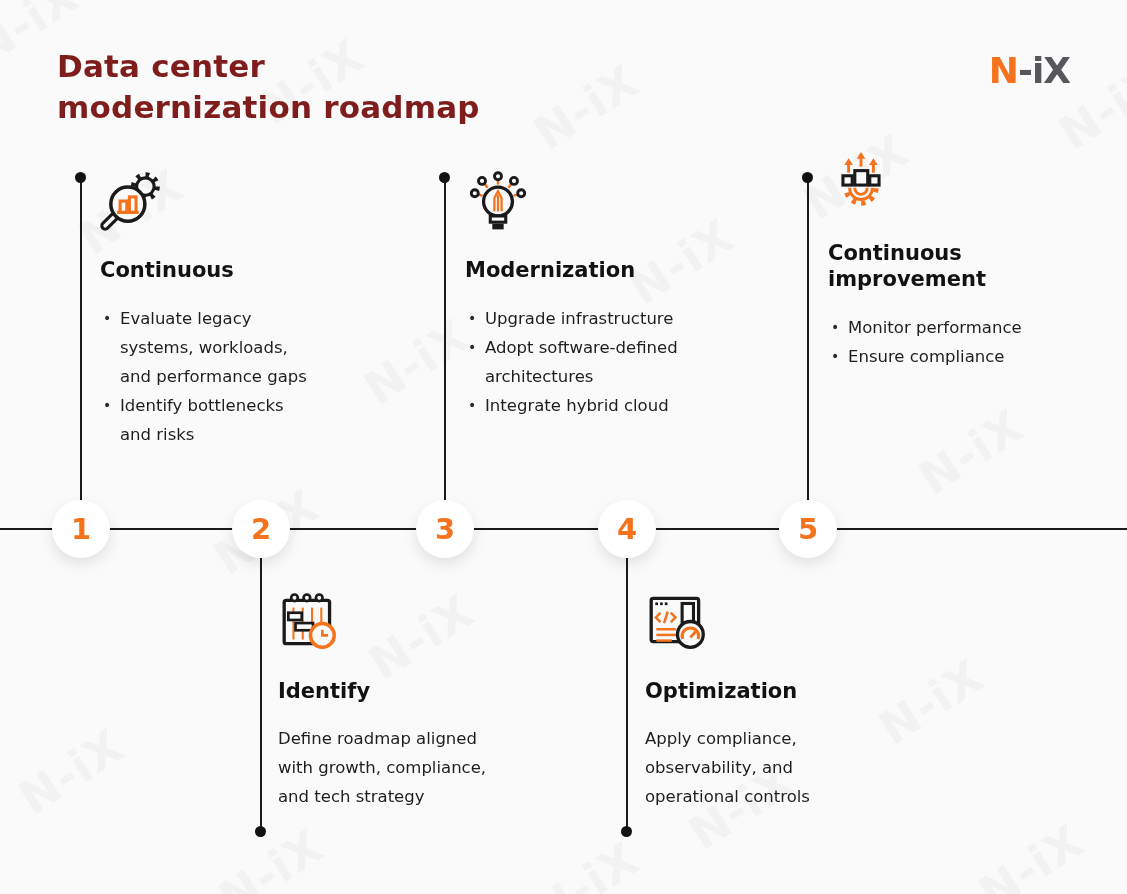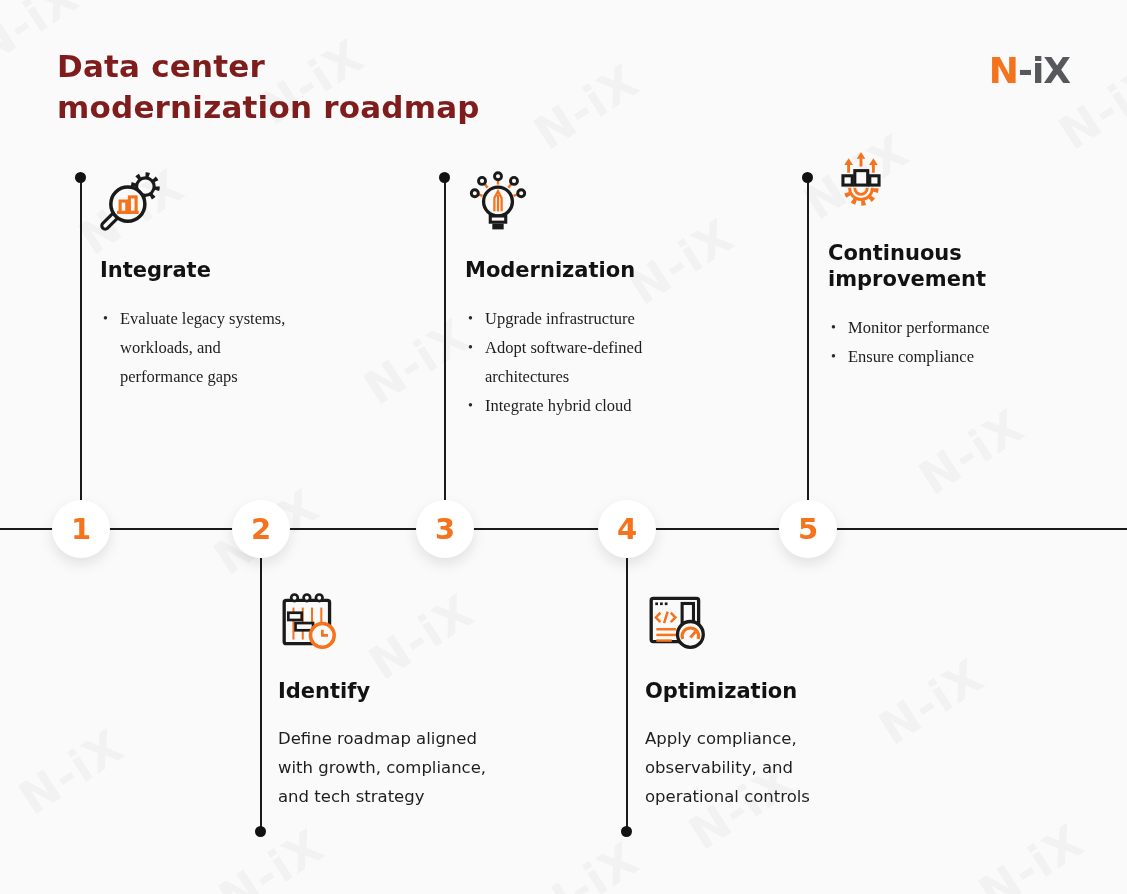--- a/index.html
+++ b/index.html
@@ -23,21 +23,21 @@
   .vline{position:absolute;width:2px;background:#1a1a1a;}
   .dot{position:absolute;width:11px;height:11px;border-radius:50%;background:#121212;}
   .circle{position:absolute;top:500px;width:58px;height:58px;border-radius:50%;background:#ffffff;
           box-shadow:0 6px 14px rgba(0,0,0,0.10);display:flex;align-items:center;justify-content:center;}
   .circle span{color:#f4731c;font-size:29px;font-weight:700;}
 
   
   .step{position:absolute;}
   .step .icon{display:block;margin-bottom:24px;}
   .step h3{margin:0;font-size:21px;line-height:26px;font-weight:700;color:#121212;}
-  .step ul{margin:21px 0 0 0;padding:0;list-style:none;font-family:Liberation Serif, serif;}
+  .step ul{margin:21px 0 0 0;padding:0;list-style:none;}
   .step li{position:relative;padding-left:20px;font-size:16.5px;line-height:29px;color:#1e1e1e;}
   .step li::before{content:"•";position:absolute;left:3px;top:0;color:#2a2a2a;font-size:14px;}
   .step p{margin:20px 0 0 0;font-size:16.5px;line-height:29px;color:#1e1e1e;}
 
   #step1 ul{width:208px;}
   #step3 ul{width:242px;}
   #step5 h3{width:200px;}
   #step5 ul{width:240px;}
   #step2 p{width:232px;}
   #step4 p{width:204px;}
@@ -111,23 +111,24 @@
       </g>
       <line x1="15" y1="47" x2="5" y2="57" stroke="#1a1a1a" stroke-width="9.5" stroke-linecap="round"></line>
       <line x1="15" y1="47" x2="5" y2="57" stroke="#fafafa" stroke-width="3.5" stroke-linecap="round"></line>
       <circle cx="27" cy="36" r="16.5" fill="#fafafa" stroke="#1a1a1a" stroke-width="3.4"></circle>
       <g fill="none" stroke="#f4731c" stroke-width="3">
         <rect x="19.5" y="33" width="6.5" height="11"></rect>
         <rect x="28.5" y="29" width="6.5" height="15"></rect>
         <line x1="16.5" y1="44" x2="37.5" y2="44"></line>
       </g>
     </svg>
-    <h3>Integrate</h3>
+    <h3>Continuous</h3>
     <ul>
       <li>Evaluate legacy systems, workloads, and performance gaps</li>
+      <li>Identify bottlenecks and risks</li>
     </ul>
   </div>
 
   <div class="step" id="step3" style="left:465px;top:167px;width:290px;">
     <svg class="icon" width="66" height="66" viewBox="0 0 64 64">
       <g stroke="#f4731c" stroke-width="2.4">
         <line x1="32" y1="17" x2="32" y2="13"></line>
         <line x1="22" y1="20" x2="19" y2="16.5"></line>
         <line x1="42" y1="20" x2="45" y2="16.5"></line>
         <line x1="17" y1="28" x2="13" y2="26.5"></line>

